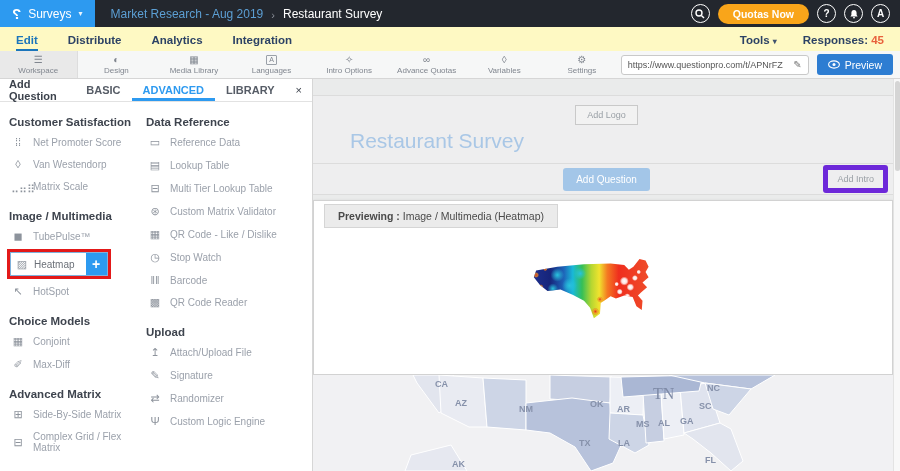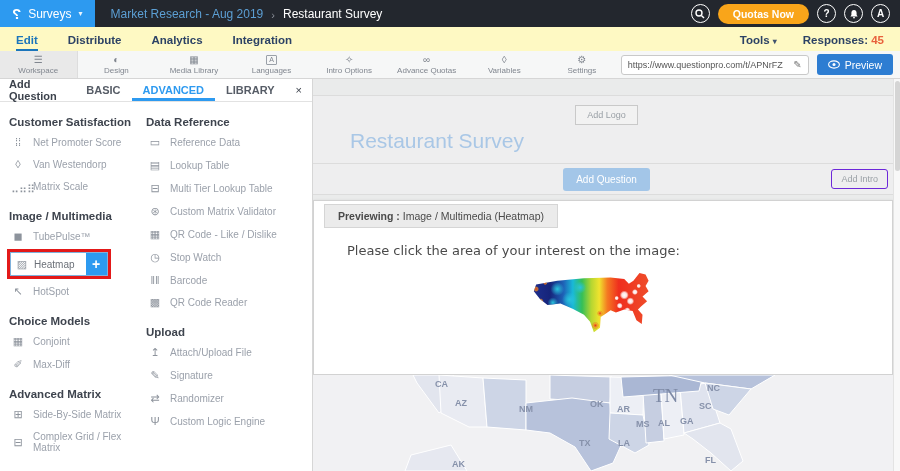--- a/index.html
+++ b/index.html
@@ -63,32 +63,32 @@
   .plus-btn { width:21px; height:22px; background:#2d9af0; color:#fff; font-size:14px; font-weight:bold; display:flex; align-items:center; justify-content:center; cursor:pointer; }
 
   
   .main { flex:1; background:#eaebeb; position:relative; overflow:hidden; }
   .survey-header { margin-top:16px; background:#eeeeef; border-top:1px solid #dcdcdc; border-bottom:1px solid #dcdcdc; }
   .add-logo-row { text-align:center; padding-top:8px; }
   .add-logo { background:#f2f2f2; border:1px solid #c9c9c9; color:#9aa0a6; font-size:9px; padding:4px 11px; border-radius:0; cursor:pointer; font-family:"Liberation Sans",sans-serif; }
   .survey-title { color:#a9c7e6; font-size:21px; font-weight:normal; margin:4px 0 10px 37px; }
   .btn-row { position:relative; height:31px; display:flex; align-items:center; justify-content:center; border-top:1px solid #dcdcdc; }
   .add-question { background:#a3c6e8; color:#fff; font-size:10px; padding:6px 13px; border-radius:3px; border:none; cursor:pointer; font-family:"Liberation Sans",sans-serif; }
-  .add-intro { position:absolute; right:12px; border:1px solid #6d28d9; color:#9aa0a6; font-size:9px; padding:4px 9px; border-radius:3px; background:#eeeeef; cursor:pointer; font-family:"Liberation Sans",sans-serif; }
+  .add-intro { position:absolute; right:12px; border:5px solid #6d28d9; color:#9aa0a6; font-size:9px; padding:4px 9px; border-radius:3px; background:#eeeeef; cursor:pointer; font-family:"Liberation Sans",sans-serif; }
 
   .preview-card { position:absolute; left:0; top:121px; width:580px; height:175px; background:#fff; border:1px solid #d2d2d2; box-shadow:0 1px 3px rgba(0,0,0,.15); }
-  .previewing-tab { display:inline-block; margin:3px 0 0 10px; background:#ebebeb; border:1px solid #d5d5d5; font-size:10.5px; color:#4a4a4a; padding:5px 13px; }
+  .previewing-tab { display:inline-block; margin:3px 0 16px 10px; background:#ebebeb; border:1px solid #d5d5d5; font-size:10.5px; color:#4a4a4a; padding:5px 13px; }
   .previewing-tab b { font-weight:bold; }
   .question-text { margin:15px 0 0 33px; font-size:13px; color:#4a4a4a; font-family:"DejaVu Sans",sans-serif; }
   .heatmap-wrap { text-align:center; margin-top:8px; }
 
   .map-strip { position:absolute; left:0; top:296px; width:580px; height:96px; background:#f1f1f3; }
   .map-strip svg { position:absolute; left:0; top:0; }
   .state-label { position:absolute; font-size:9px; color:#8691aa; font-weight:bold; }
-  .state-label.big { font-size:19px; font-weight:normal; font-family:"Liberation Serif",serif; color:#7e8aa6; }
+  .state-label.big { font-size:16px; font-weight:normal; font-family:"Liberation Serif",serif; color:#7e8aa6; }
 
   .scroll-track { position:absolute; right:0; top:0; width:7px; height:392px; background:#f8f8f8; border-left:1px solid #e3e3e3; }
   .scroll-thumb { position:absolute; top:2px; left:1px; width:5px; height:90px; background:#d5d5d5; border-radius:3px; }
 </style>
 </head>
 <body>
 
 <div class="topbar" data-name="top-bar">
   <div class="logo-block" data-name="surveys-menu">
     <span class="logo-glyph" data-name="questionpro-logo-icon">?</span>
@@ -314,21 +314,20 @@
         <button class="add-question" data-name="add-question-button">Add Question</button>
         <button class="add-intro" data-name="add-intro-button">Add Intro</button>
       </div>
     </div>
 
     <div class="preview-card" data-name="question-preview-card">
       <div class="previewing-tab" data-name="previewing-tab">
         <b>Previewing :</b>
         <span data-name="previewing-question-type">Image / Multimedia (Heatmap)</span>
       </div>
-      <div class="question-text" data-name="question-text">Please click the area of your interest on the image:</div>
       <div class="heatmap-wrap">
         <svg data-name="heatmap-usa-image" width="152" height="84" viewBox="0 0 200 110">
           <defs>
             <linearGradient id="hg" x1="0" y1="0" x2="1" y2="0">
               <stop offset="0%" stop-color="#1d2f8c"></stop>
                 <stop offset="14%" stop-color="#16247a"></stop>
               <stop offset="26%" stop-color="#1e63b8"></stop>
                 <stop offset="34%" stop-color="#19b9d8"></stop>
               <stop offset="42%" stop-color="#35bf57"></stop>
                 <stop offset="50%" stop-color="#b5d631"></stop>

